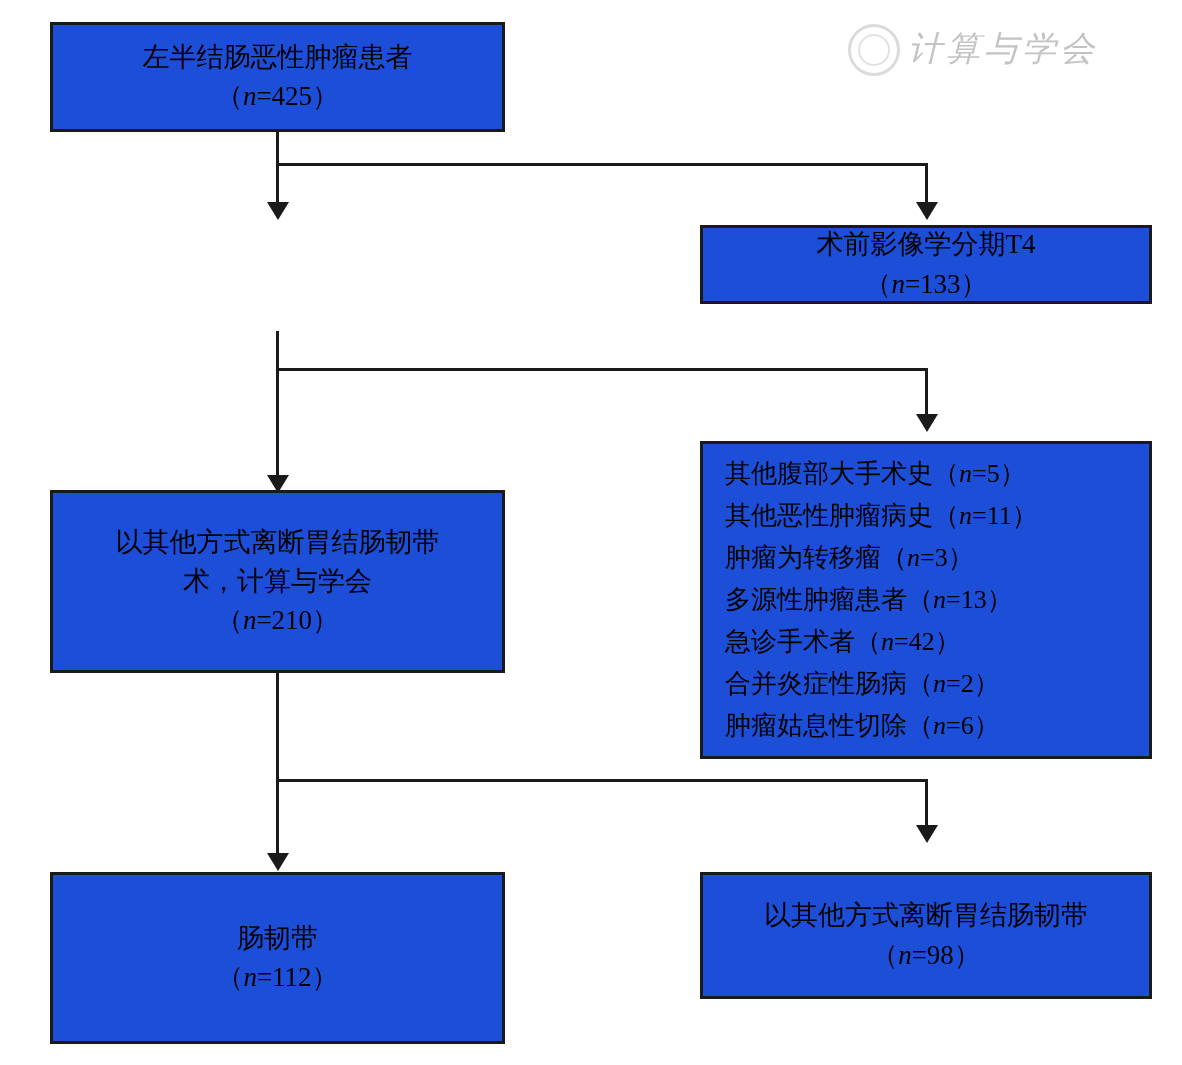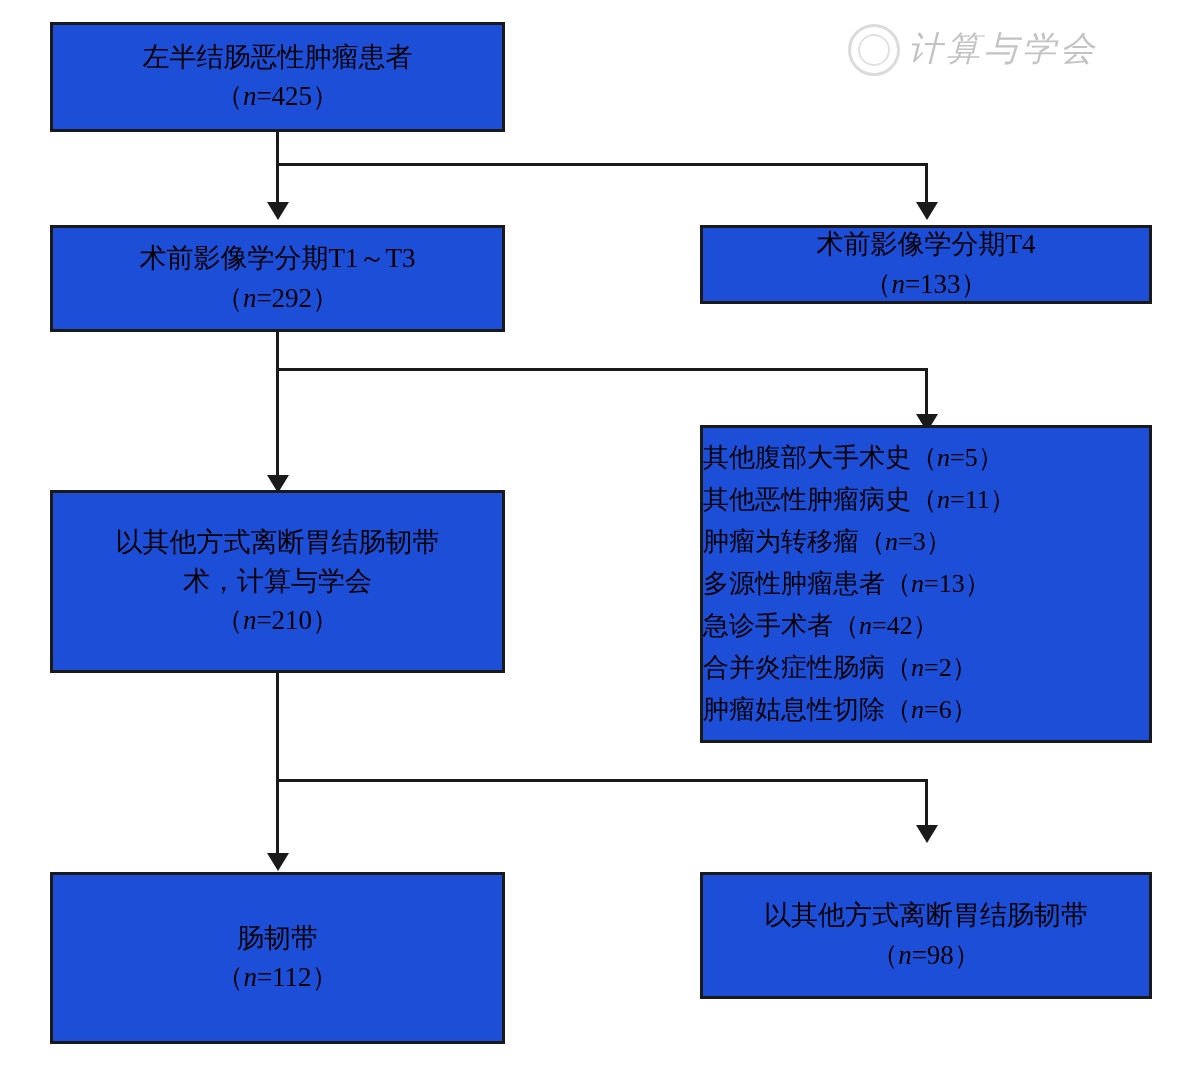--- a/index.html
+++ b/index.html
@@ -28,20 +28,22 @@
     color: #000000;
     line-height: 1.45;
   }
   .node .line {
     display: block;
     white-space: nowrap;
   }
   .node.left-align {
     align-items: flex-start;
     text-align: left;
+    padding-left: 22px;
+    margin-top: 16px;
   }
   .node.left-align .line {
     text-align: left;
   }
   .it {
     font-style: italic;
     font-family: "Liberation Serif", "DejaVu Serif", serif;
   }
   .seg {
     position: absolute;
@@ -125,24 +127,20 @@
   <div class="arrow" style="left:267px; top:853px;"></div>
 
   <div class="seg" style="left:925px; top:779px; width:3px; height:52px;"></div>
   <div class="arrow" style="left:916px; top:825px;"></div>
 
   <div class="node" style="left:50px; top:22px; width:455px; height:110px; font-size:27px;">
     <span class="line">左半结肠恶性肿瘤患者</span>
     <span class="line">（<span class="it">n</span>=425）</span>
   </div>
 
-  <div class="node" style="left:50px; top:225px; width:455px; height:107px; font-size:27px;">
-    <span class="line">术前影像学分期T1～T3</span>
-    <span class="line">（<span class="it">n</span>=292）</span>
-  </div>
 
   <div class="node" style="left:700px; top:225px; width:452px; height:79px; font-size:27px;">
     <span class="line">术前影像学分期T4</span>
     <span class="line">（<span class="it">n</span>=133）</span>
   </div>
 
   <div class="node" style="left:50px; top:490px; width:455px; height:183px; font-size:27px;">
     <span class="line">以其他方式离断胃结肠韧带</span>
     <span class="line">术，计算与学会</span>
     <span class="line">（<span class="it">n</span>=210）</span>

